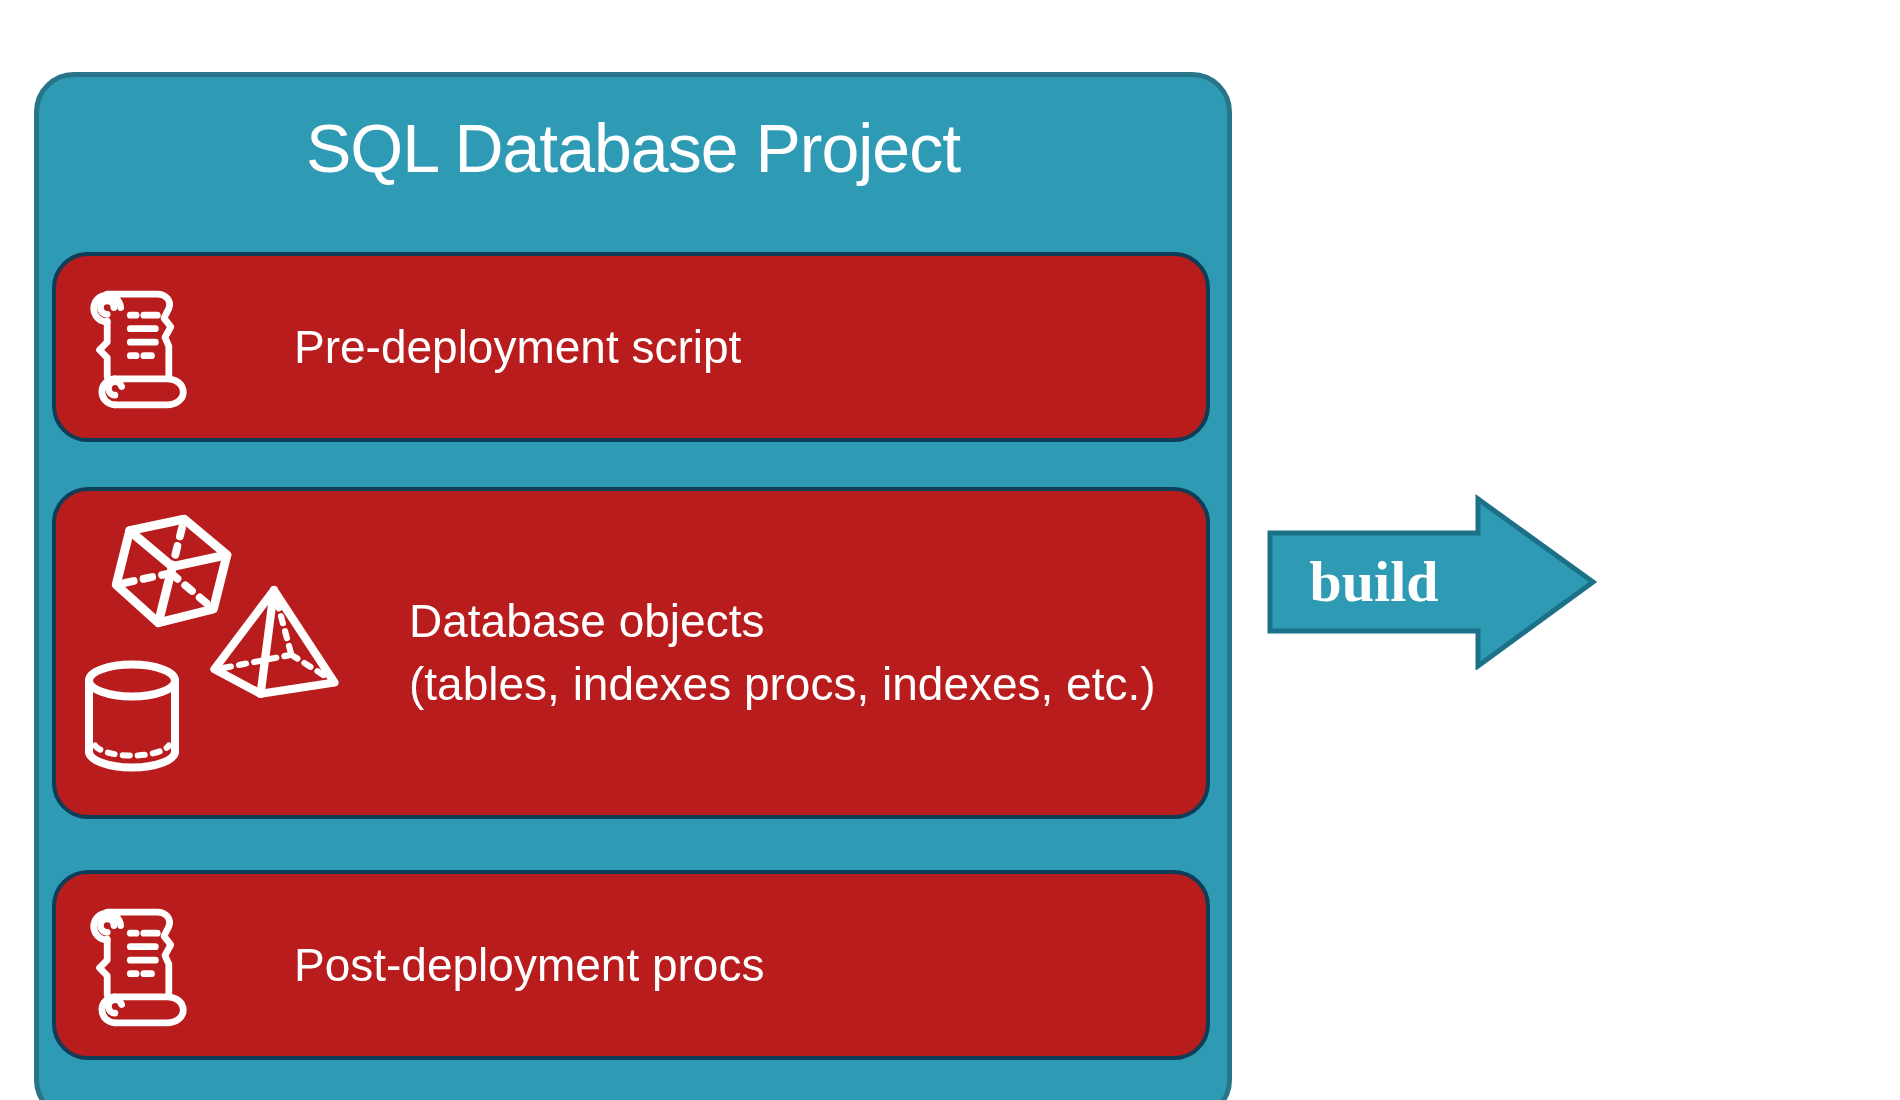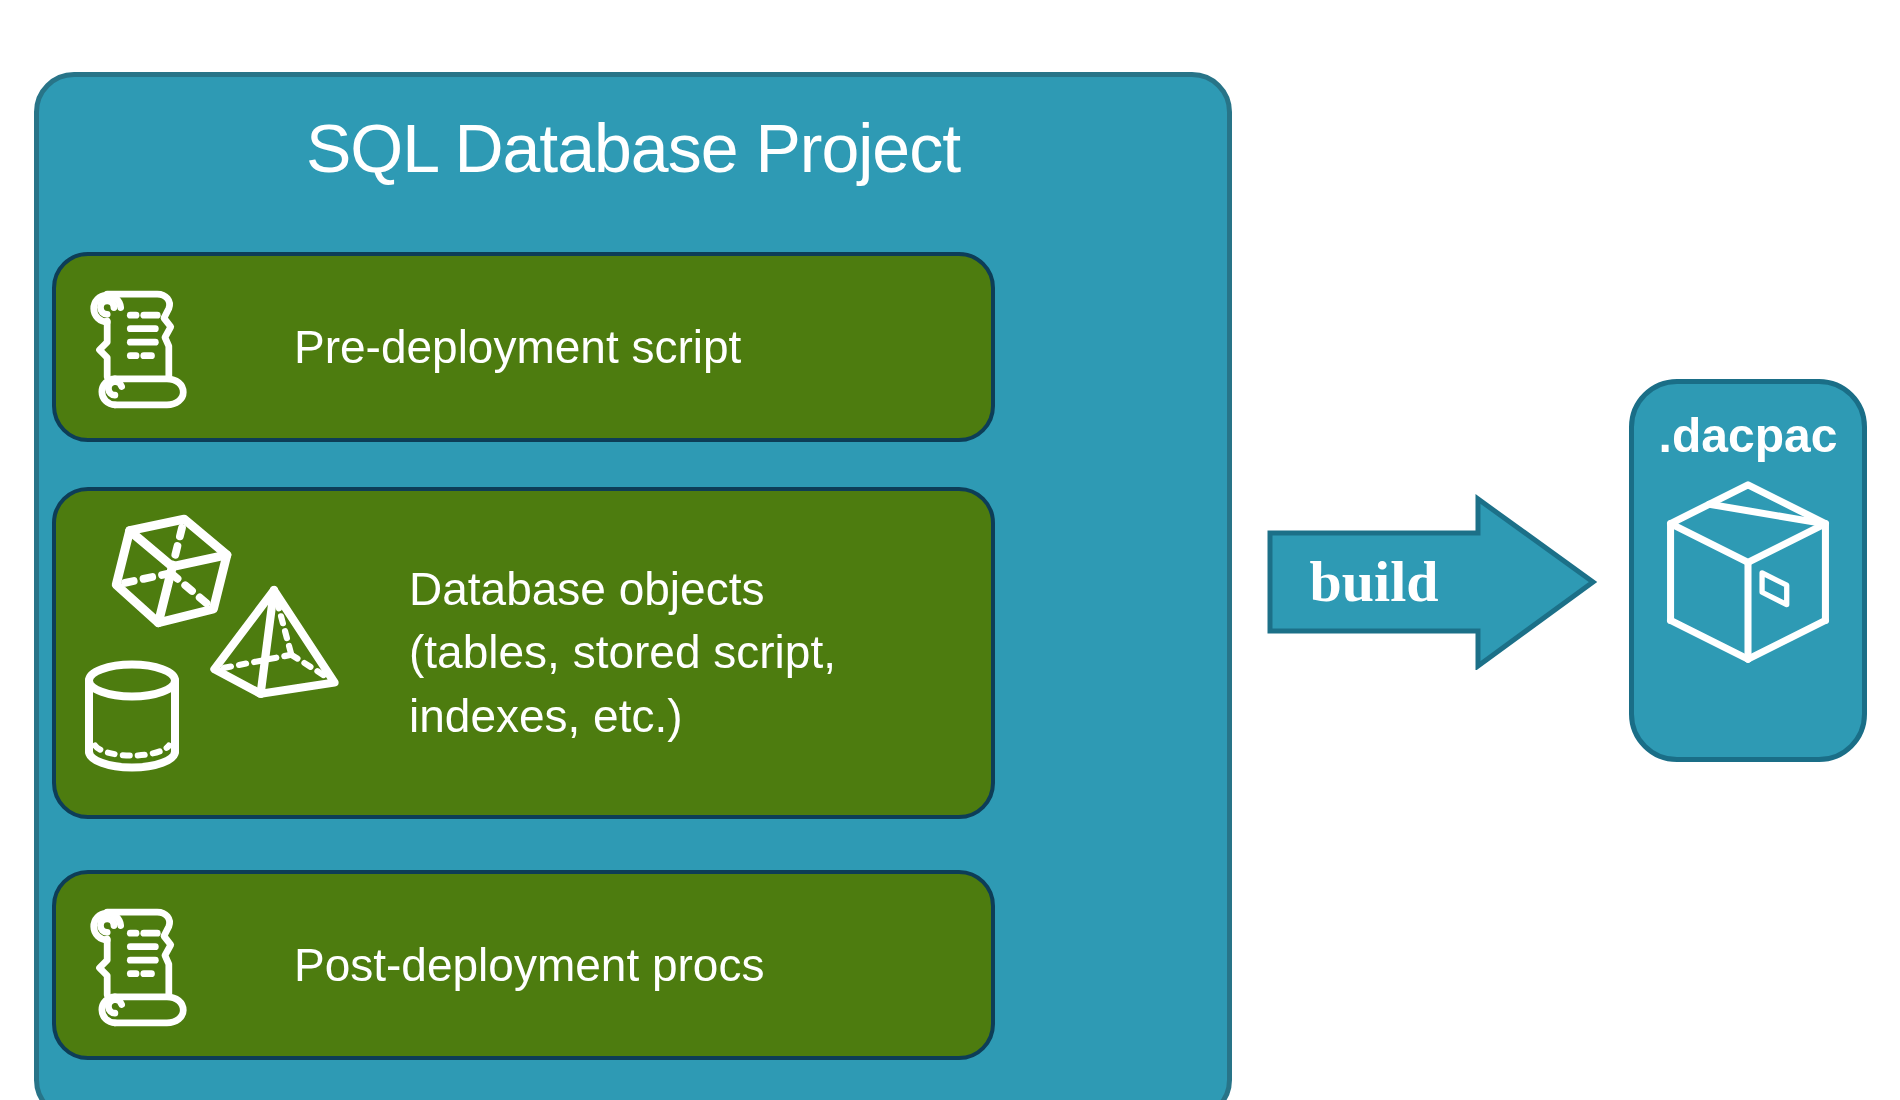--- a/index.html
+++ b/index.html
@@ -12,22 +12,22 @@
     position:absolute;left:34px;top:28px;width:1198px;height:1048px;
     background:#2E9AB4;border:5px solid #287488;border-radius:40px;
     box-sizing:border-box;
   }
   .project-title{
     position:absolute;left:0;top:32px;width:100%;text-align:center;
     font-size:68px;font-weight:500;letter-spacing:-1px;color:#ffffff;
   }
   
   .inner-box{
-    position:absolute;left:52px;width:943px;
-    background:#4d7c0f;border:4px solid #0D3D57;border-radius:36px;
+    position:absolute;left:52px;width:1158px;
+    background:#b91c1c;border:4px solid #0D3D57;border-radius:36px;
     box-sizing:border-box;display:flex;align-items:center;
   }
   .box-pre{top:208px;height:190px;}
   .box-objects{top:443px;height:332px;}
   .box-post{top:826px;height:190px;}
   .box-label{font-size:46px;font-weight:400;color:#ffffff;}
   .box-pre .box-label, .box-post .box-label{position:absolute;left:238px;}
   .scroll-wrap{position:absolute;left:30px;top:50%;transform:translateY(-50%);width:104px;height:124px;}
   
   .shapes-cluster{position:absolute;left:0;top:0;width:350px;height:332px;}
@@ -123,21 +123,21 @@
             <path d="M7 92 A43 16 0 0 0 93 92"></path>
           </g>
           <g class="stroke" stroke-width="6" stroke-dasharray="7 8">
             <path d="M13 86 A38 13 0 0 0 87 86"></path>
           </g>
         </svg>
       </div>
     </div>
     <div class="objects-text">
       <div>Database objects</div>
-      <div>(tables, stored script, indexes, etc.)</div>
+      <div>(tables, indexes procs, indexes, etc.)</div>
     </div>
   </div>
 
   <div class="inner-box box-post">
     <div class="scroll-wrap">
       <svg viewBox="0 0 108 126">
         <g class="stroke" stroke-width="7">
           <path d="M36 22 A14 14 0 1 0 22 37"></path>
           <path d="M29 22 A7 7 0 1 0 22 29"></path>
           <path d="M22 8 H74 C83 8 89 15 86 23 L81 33 L88 42 L82 53 L86 62 V94"></path>
@@ -157,33 +157,14 @@
     <div class="box-label">Post-deployment procs</div>
   </div>
 
   <div class="arrow-wrap">
     <svg viewBox="0 0 332 176">
       <polygon points="4,39 212,39 212,5 327,88 212,172 212,137 4,137" fill="#2E9AB4" stroke="#1C7088" stroke-width="5"></polygon>
     </svg>
   </div>
   <div class="arrow-label">build</div>
 
-  <div class="dacpac">
-    <div class="dacpac-label">.dacpac</div>
-    <div class="package-wrap">
-      <svg viewBox="0 0 200 235">
-        <g class="stroke" stroke-width="8">
-          <path d="M100 6 L188 50 L100 94 L12 50 Z"></path>
-          <path d="M56 28 L186 50"></path>
-          <path d="M12 50 V160"></path>
-          <path d="M188 50 V160"></path>
-          <path d="M100 94 V204"></path>
-          <path d="M12 160 L100 204"></path>
-          <path d="M188 160 L100 204"></path>
-        </g>
-        <g class="stroke" stroke-width="6">
-          <path d="M116 106 L144 120 V142 L116 128 Z"></path>
-        </g>
-      </svg>
-    </div>
-  </div>
 
 </div>
 
 </body></html>

